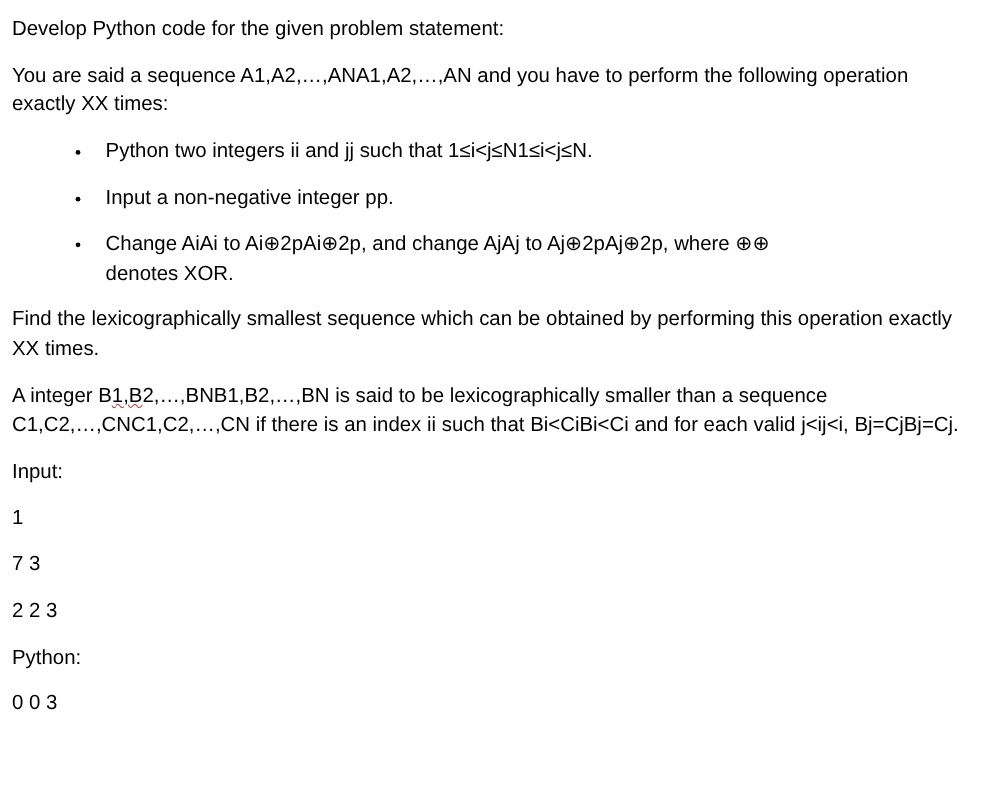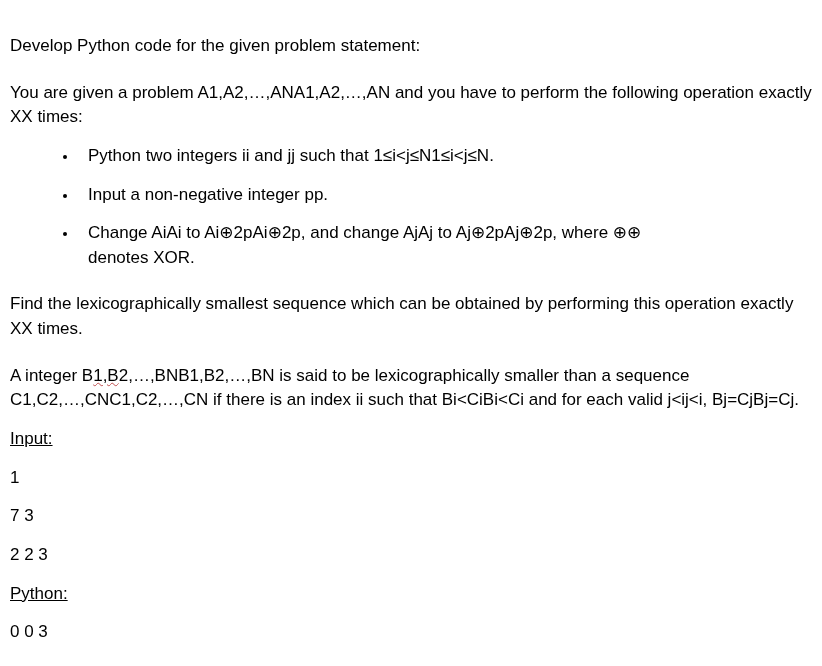--- a/index.html
+++ b/index.html
@@ -12,53 +12,51 @@
       width: 822px;
       height: 666px;
       padding: 12px 10px;
       color: #000;
       line-height: 1.45;
       font-size: 17px;
       font-weight: 400;
     }
     .para {
       margin-bottom: 14px;
-      margin-top: 22px;
     }
     .bullets {
       list-style: disc;
       padding-left: 68px;
       margin-bottom: 14px;
     }
     .bullets li {
       margin-bottom: 14px;
       padding-left: 10px;
       padding-right: 140px;
     }
     .bullets li::marker {
       font-size: 14px;
     }
     .wavy {
       text-decoration: underline wavy #c05050;
       text-decoration-thickness: 1px;
     }
     .io-label {
       margin-bottom: 14px;
-      text-decoration: underline;
     }
     .io-line {
       margin-bottom: 14px;
     }
   </style>
 </head>
 <body>
 
 <p class="para">Develop Python code for the given problem statement:</p>
 
-<p class="para">You are given a problem A1,A2,…,ANA1,A2,…,AN and you have to perform the following operation exactly XX times:</p>
+<p class="para">You are said a sequence A1,A2,…,ANA1,A2,…,AN and you have to perform the following operation exactly XX times:</p>
 
 <ul class="bullets">
   <li>
     <span>Python two integers ii and </span><span class="wavy">jj</span><span> such that 1≤i&lt;j≤N1≤i&lt;j≤N.</span>
   </li>
   <li>
     <span>Input a non-negative integer pp.</span>
   </li>
   <li>
     <span>Change AiAi to Ai⊕2pAi⊕2p, and change AjAj to Aj⊕2pAj⊕2p, where ⊕⊕ denotes XOR.</span>

